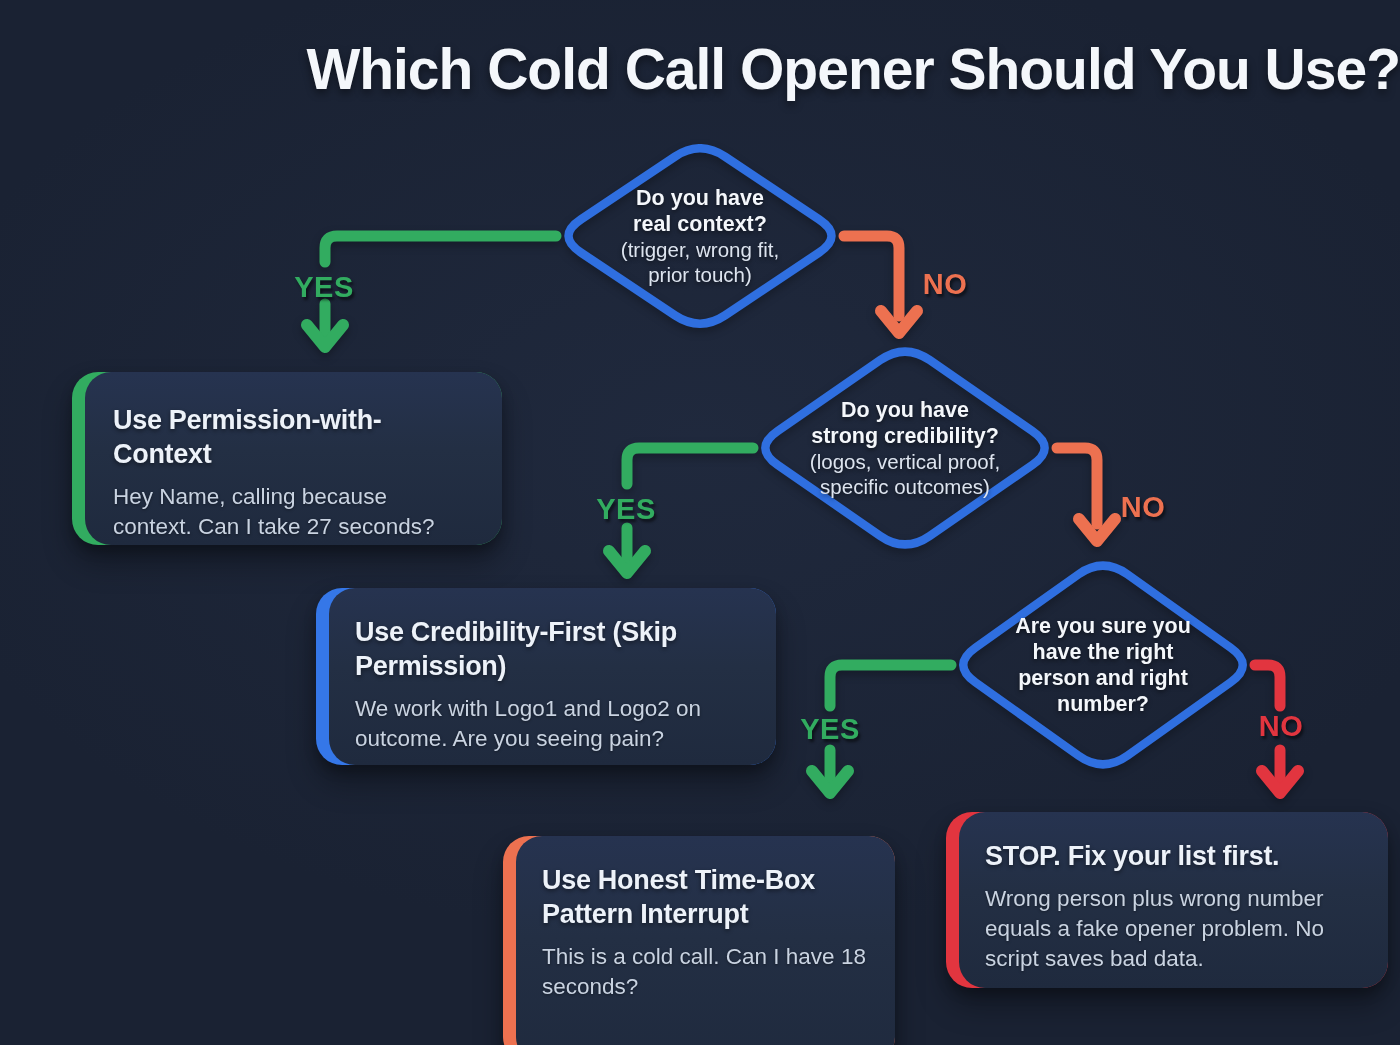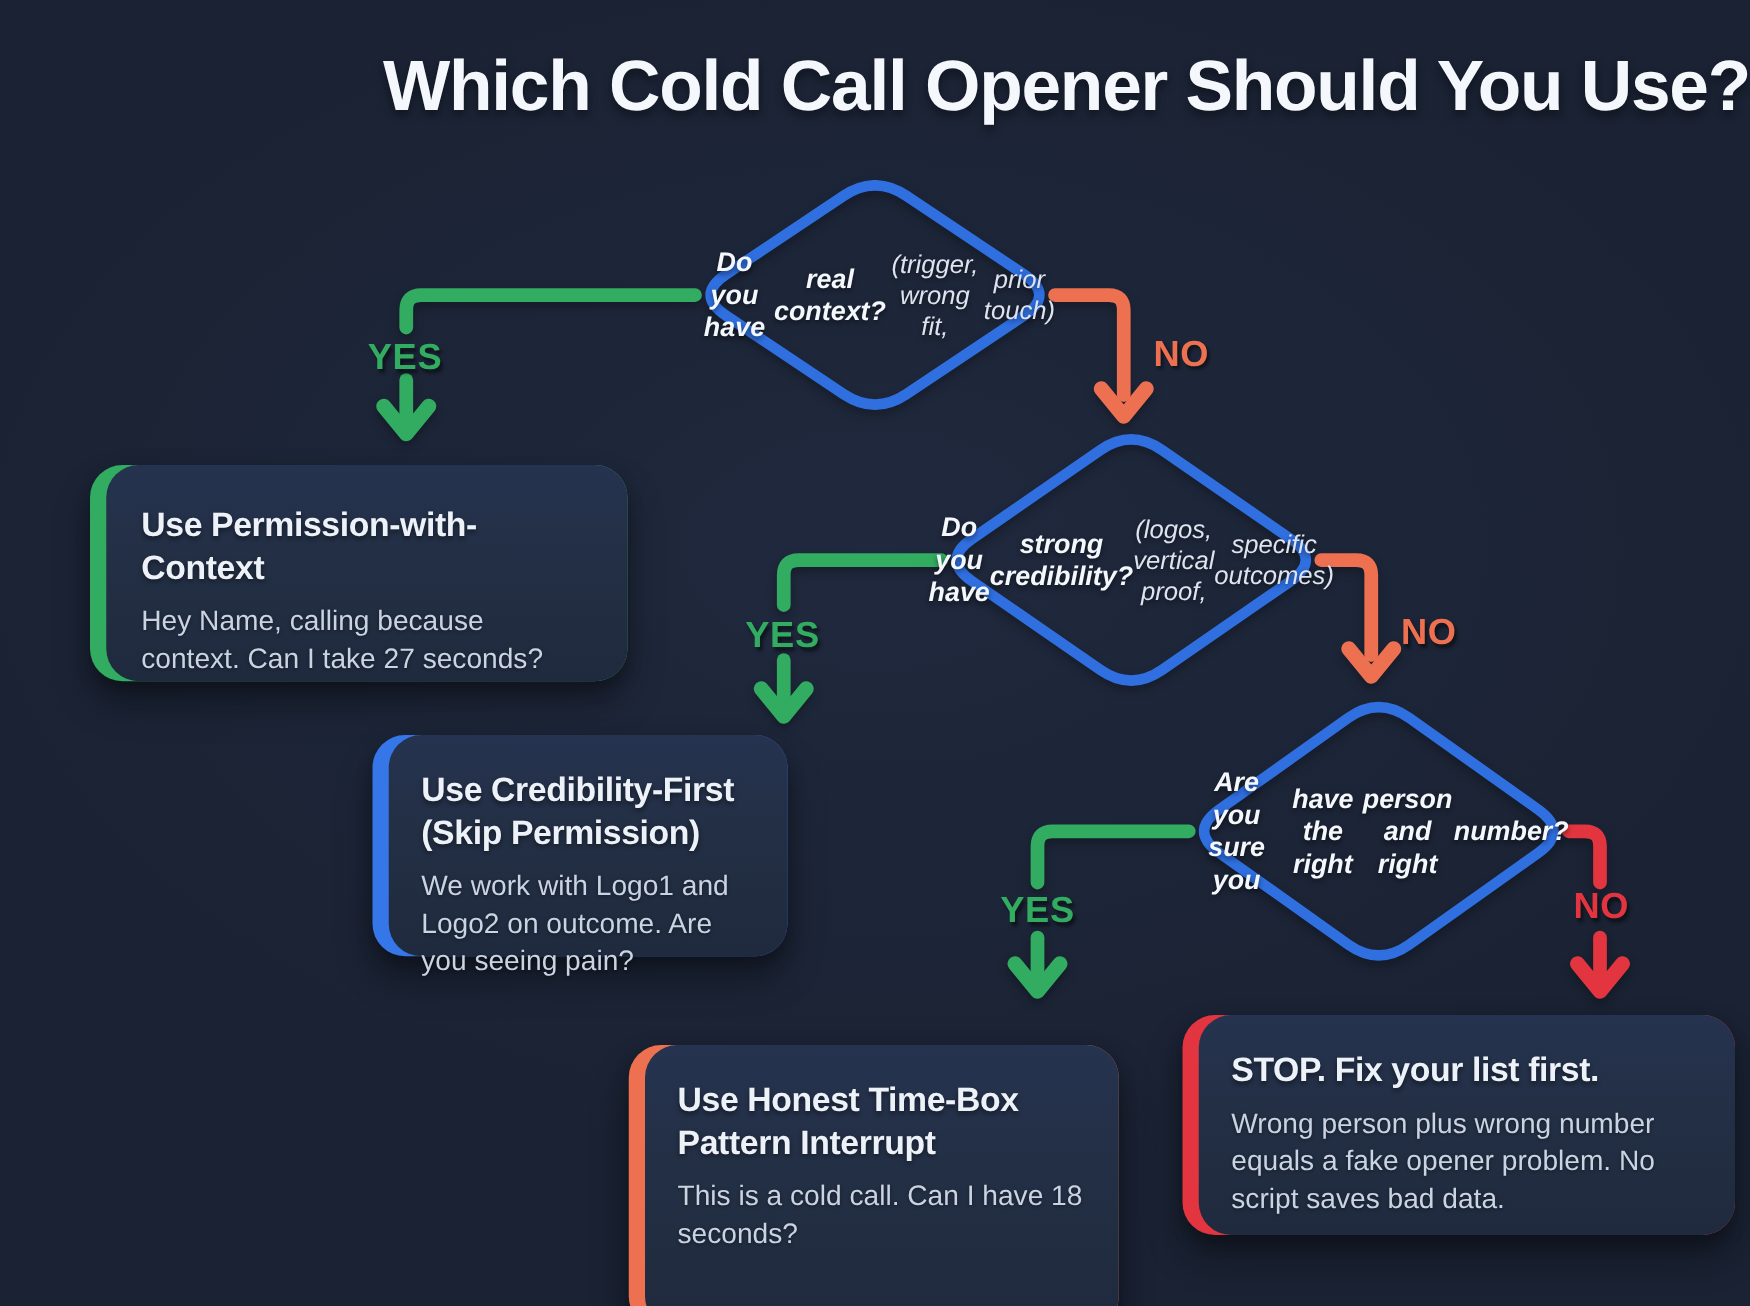--- a/index.html
+++ b/index.html
@@ -26,24 +26,23 @@
   }
   svg.wires{position:absolute;inset:0;filter:drop-shadow(0 4px 4px rgba(0,0,0,0.28));}
   svg.wires path{fill:none;stroke-linecap:round;stroke-linejoin:round;}
   .wire{stroke-width:11;}
   .head{stroke-width:12;}
   .w-green{stroke:var(--green);}
   .w-orange{stroke:var(--orange);}
   .w-red{stroke:var(--red);}
   .diamond{stroke:var(--blue);stroke-width:8.5;fill:rgba(21,28,44,0.45);}
   .decision{
-    position:absolute;display:flex;flex-direction:row;align-items:center;
+    position:absolute;display:flex;flex-direction:column;align-items:center;
     justify-content:center;text-align:center;color:var(--title_text);
     text-shadow:0 2px 4px rgba(0,0,0,0.5);
-    font-style:italic;
   }
   .decision .q{font-weight:800;font-size:21.5px;line-height:26px;}
   .decision .p{font-weight:400;font-size:20.5px;line-height:25px;color:var(--detail_text);}
   .d1{left:556px;top:140px;width:288px;height:192px;}
   .d2{left:753px;top:343px;width:304px;height:210px;}
   .d3{left:951px;top:557px;width:304px;height:216px;justify-content:center;}
   .tag{
     position:absolute;transform:translate(-50%,-50%);
     font-size:29px;font-weight:800;letter-spacing:0.5px;
     text-shadow:2px 3px 3px rgba(0,0,0,0.55);
@@ -69,21 +68,21 @@
   .card-title{
     font-size:27px;font-weight:800;letter-spacing:-0.3px;color:#edf2f9;
     line-height:34px;margin:0 0 11px 0;text-shadow:0 2px 4px rgba(0,0,0,0.45);
   }
   .card-body{
     font-size:22.5px;font-weight:400;color:var(--body_text);line-height:30px;
     text-shadow:0 1px 3px rgba(0,0,0,0.4);
   }
   .card1{left:72px;top:372px;width:430px;height:173px;background:var(--green);}
   .card1 .card-inner{padding:31px 40px 24px 28px;}
-  .card2{left:298px;top:588px;width:332px;height:177px;background:#3577e8;}
+  .card2{left:316px;top:588px;width:460px;height:177px;background:#3577e8;}
   .card2 .card-inner{padding:27px 18px 24px 26px;}
   .card3{left:503px;top:836px;width:392px;height:227px;background:var(--orange);}
   .card3 .card-inner{padding:27px 14px 24px 26px;}
   .card4{left:946px;top:812px;width:406px;height:176px;background:var(--red);padding-left:36px;}
   .card4 .card-inner{padding:27px 22px 24px 26px;}
 </style>
 </head>
 <body>
 
 <div class="stage">

